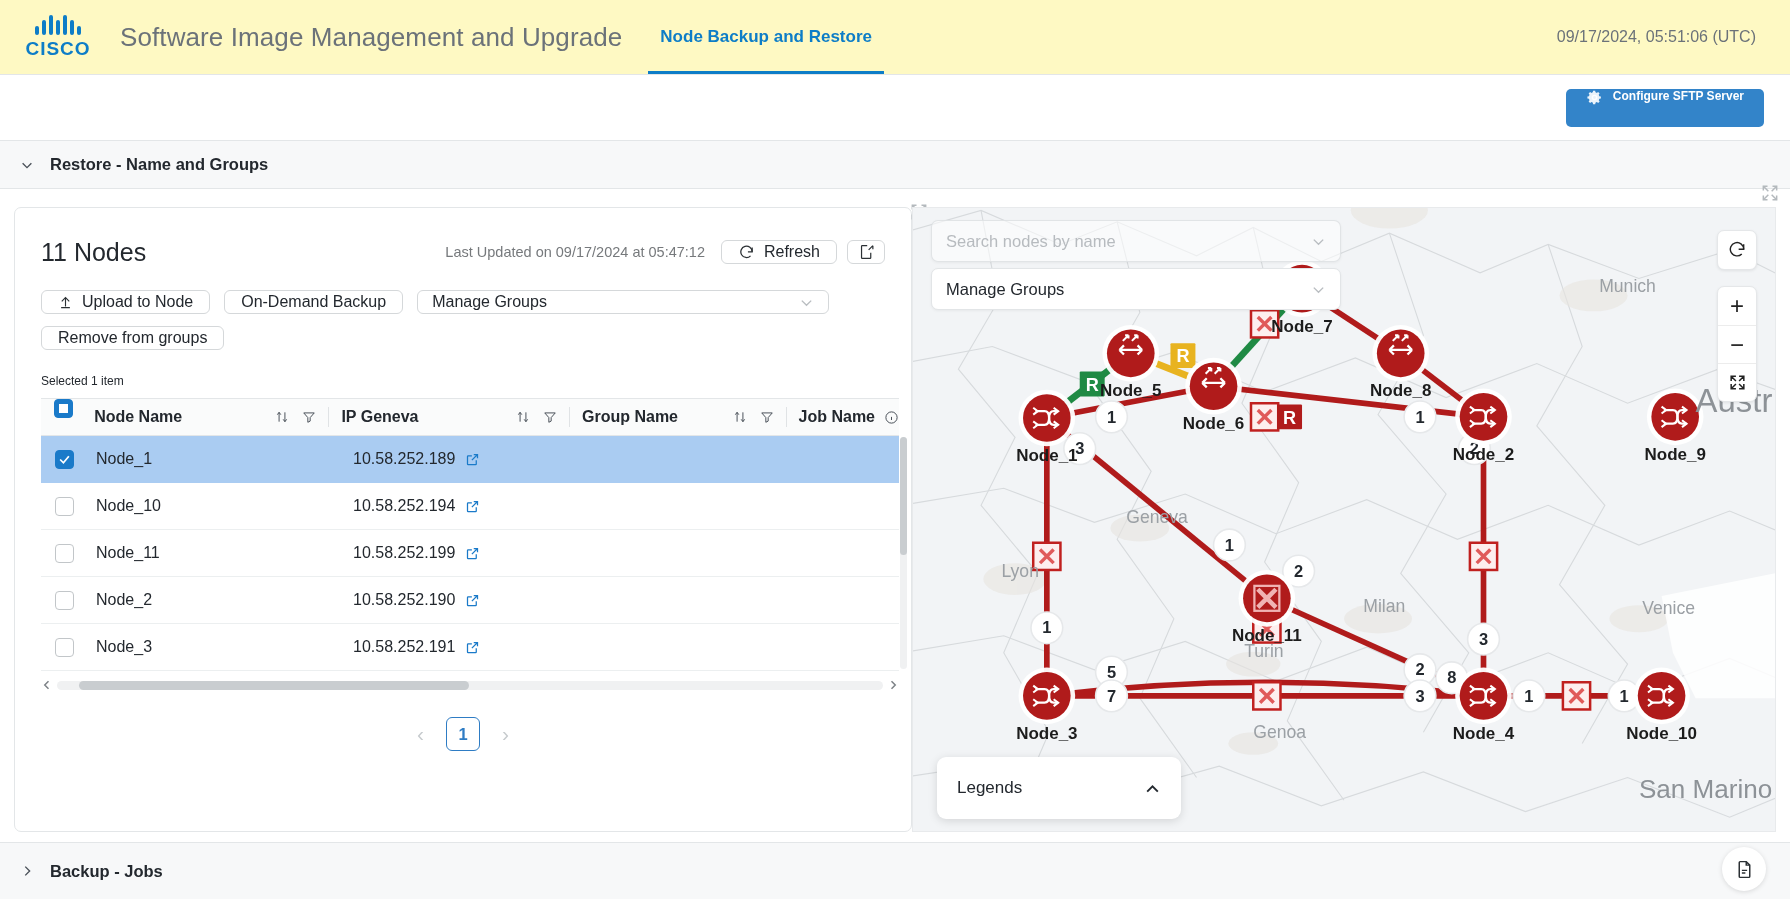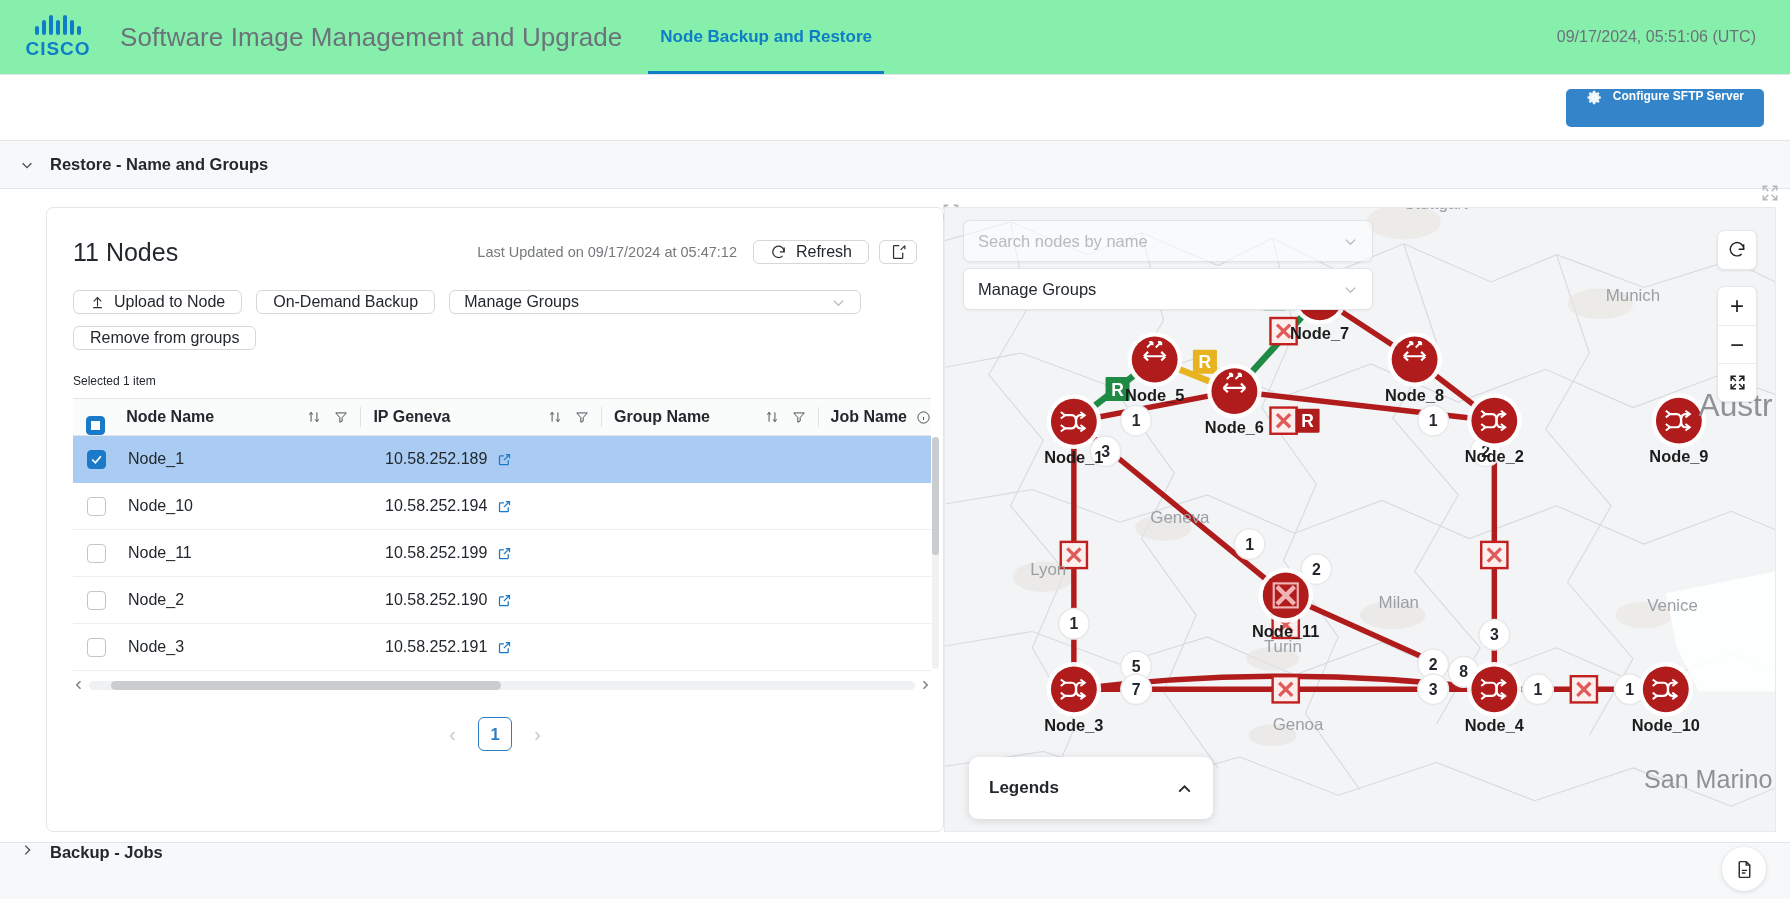--- a/index.html
+++ b/index.html
@@ -13,21 +13,21 @@
     position:relative;
   }
 
   
   #app-header {
     height:75px;
     display:flex;
     align-items:center;
     border-bottom:1px solid #e3e6e8;
     padding:0 22px;
-    background:#86efac;
+    background:#fef9c3;
     position:relative;
   }
   .cisco-logo { width:72px; display:flex; flex-direction:column; align-items:center; margin-right:26px;}
   .cisco-bars { display:flex; align-items:flex-end; height:20px; gap:3px;}
   .cisco-bars i { display:block; width:4px; background:#0d7dc7; border-radius:2px;}
   .cisco-word { font-size:19px; letter-spacing:1px; color:#0d7dc7; font-weight:bold; margin-top:3px; font-family:"Liberation Sans",sans-serif;}
   #app-title { font-size:26px; color:#6b7279; font-weight:400; letter-spacing:.1px;}
   #header-tabs { margin-left:26px; align-self:stretch; display:flex; align-items:center;}
   .htab {
     font-size:17px; color:#0d7dc7; font-weight:600;
@@ -56,21 +56,21 @@
   
   .accordion-head {
     height:48px; background:#f7f8f9; border-bottom:1px solid #e3e6e8;
     display:flex; align-items:center; gap:16px; padding:0 20px;
     font-size:16.5px; font-weight:bold; color:#23282e; cursor:pointer;
   }
   .chev { width:14px; height:14px; flex:none; color:#4a5159;}
 
   
   #content-split {
-    display:flex; height:651px; background:#fff;padding-left:32px;
+    display:flex; height:651px; background:#fff;
   }
   #left-pane {
     width:912px; padding:18px 0 0 14px; position:relative;
   }
   #left-card {
     width:898px; height:625px;
     border:1px solid #e3e6e8; border-radius:7px; background:#fff;
     padding:18px 26px 0 26px; position:relative;
   }
   #left-expand-icon { position:absolute; right:-18px; top:-6px; width:20px; height:20px; color:#b4b9bd; }
@@ -87,21 +87,21 @@
   #export-button { width:38px; padding:0; justify-content:center; margin-left:10px;}
   .btn-row { display:flex; gap:14px; margin-top:12px; }
   #manage-groups-select {
     width:412px; justify-content:space-between; padding:0 14px;
   }
   #selected-count { font-size:12px; margin:24px 0 10px 0; }
 
   
   #nodes-table { width:858px; position:relative; }
   .thead {
-    display:flex; align-items:flex-end; height:38px;
+    display:flex; align-items:flex-start; height:38px;
     background:#fafbfb; border-top:1px solid #e3e6e8; border-bottom:1px solid #e3e6e8;
     font-size:16px; font-weight:bold;
   }
   .th { display:flex; align-items:center; height:100%; position:relative; }
   .th .lbl { white-space:nowrap; }
   .th-icons { display:flex; gap:13px; margin-left:auto; padding-right:12px; color:#4a5159;}
   .sep { width:1px; height:20px; background:#e0e3e5; }
   .col-cb { width:47px; display:flex; align-items:center; justify-content:center; }
   .col-node { width:253px; padding-left:8px;}
   .col-ip   { width:250px; padding-left:12px;}
@@ -170,35 +170,35 @@
     font-size:16.5px; cursor:pointer; box-shadow:0 1px 3px rgba(0,0,0,.05);
   }
   #map-search-input { top:12px; background:rgba(255,255,255,.55); border:1px solid rgba(220,223,226,.85); color:#b7bbbf;}
   #map-groups-select { top:60px; background:#fff; border:1px solid #e2e5e7; color:#23282e;}
   .sel-chev { margin-left:auto; width:15px; height:15px; color:#b9bdc1;}
 
   #legends-panel {
     position:absolute; left:24px; bottom:12px; width:244px; height:62px; z-index:30;
     background:#fff; border-radius:9px; box-shadow:0 2px 10px rgba(0,0,0,.13);
     display:flex; align-items:center; padding:0 20px;
-    font-size:17px; font-weight:bold;
+    font-size:17px; font-weight:normal;
   }
   #legends-chevron { margin-left:auto; width:17px; height:17px; color:#23282e;}
 
   .city { font-size:15.5px; fill:#9ba0a5; font-family:"Liberation Sans", sans-serif;}
   .city-big { font-size:29px; fill:#8d9297;}
   .city-mid { font-size:23px; fill:#8d9297;}
   .node-label { font-size:15px; font-weight:bold; fill:#1c1c1c; font-family:"Liberation Sans", sans-serif; text-anchor:middle;}
   .badge-txt { font-size:14.5px; font-weight:bold; fill:#23282e; text-anchor:middle; font-family:"Liberation Sans", sans-serif;}
 
   
   #footer-accordion {
     position:absolute; left:0; bottom:0; width:1790px; height:57px;
     background:#f7f8f9; border-top:1px solid #e3e6e8;
-    display:flex; gap:16px; padding:0 20px;
+    display:flex; align-items:center; gap:16px; padding:0 20px;
     font-size:16.5px; font-weight:bold; cursor:pointer;
   }
   #doc-fab {
     position:absolute; right:24px; bottom:8px; width:44px; height:44px; border-radius:50%;
     background:#fff; display:flex; align-items:center; justify-content:center;
     box-shadow:0 1px 5px rgba(0,0,0,.13); cursor:pointer; z-index:60;
   }
 </style>
 </head>
 <body>

